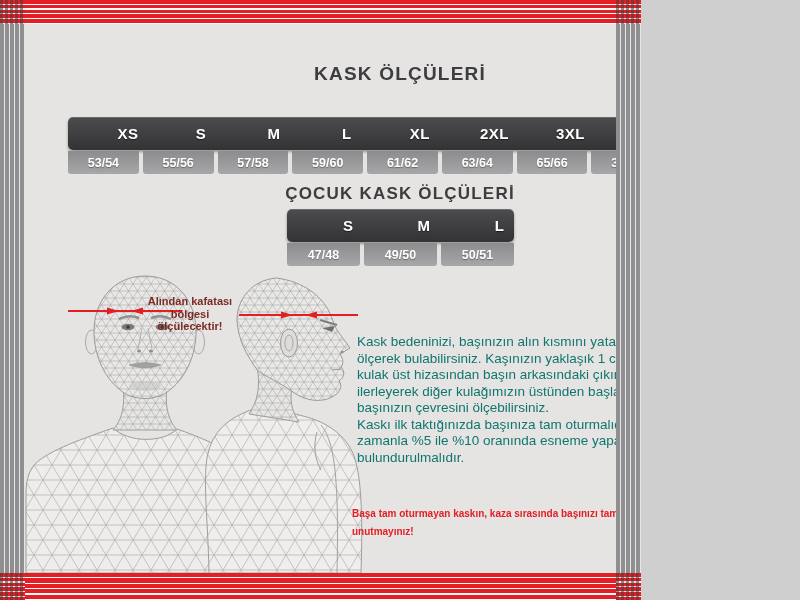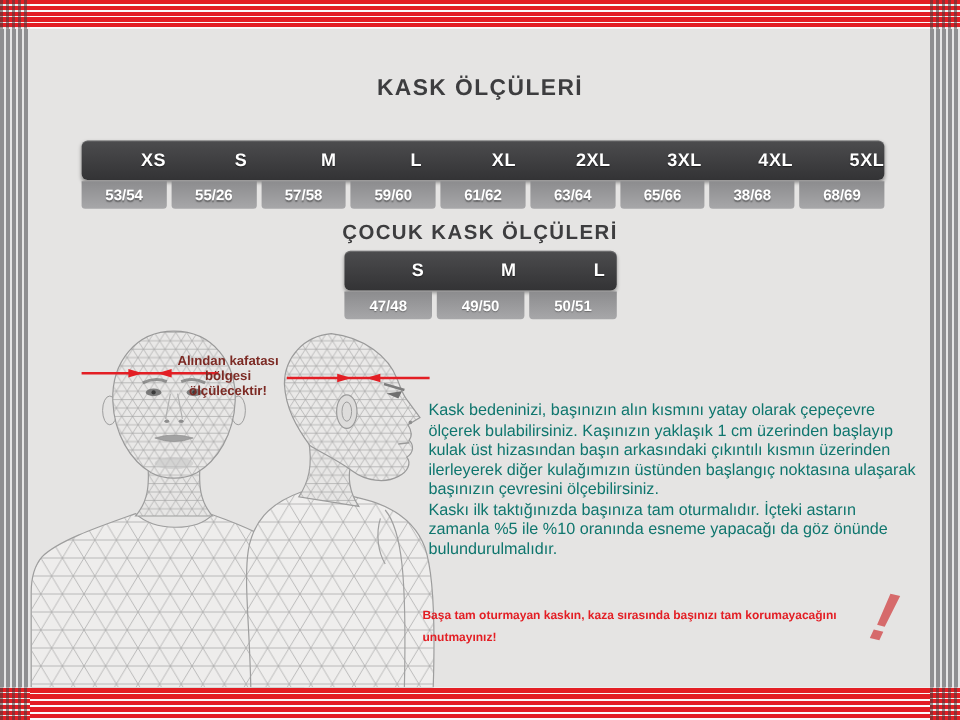--- a/index.html
+++ b/index.html
@@ -1,17 +1,17 @@
 <!DOCTYPE html>
 <html><head>
 <meta charset="utf-8">
 <style>
   html,body{margin:0;padding:0;background:#cfcfcf;}
   .canvas{
-    position:relative;width:800px;height:600px;overflow:hidden;
+    position:relative;width:641px;height:600px;overflow:hidden;
     background:#e5e4e3;
     font-family:"Liberation Sans","DejaVu Sans",sans-serif;
   }
   
   .stripe-top,.stripe-bottom{position:absolute;left:0;width:800px;z-index:3;}
   .stripe-top{top:0;height:24px;
     background:repeating-linear-gradient(180deg,#e31e24 0 3.6px,#fbfbfb 3.6px 4.8px);}
   .stripe-bottom{bottom:0;height:27px;
     background:repeating-linear-gradient(180deg,#e31e24 0 4.1px,#fbfbfb 4.1px 5.4px);}
   .stripe-left,.stripe-right{position:absolute;top:24px;bottom:27px;width:25px;z-index:3;
@@ -84,21 +84,21 @@
       <div class="th">M</div>
       <div class="th">L</div>
       <div class="th">XL</div>
       <div class="th">2XL</div>
       <div class="th">3XL</div>
       <div class="th">4XL</div>
       <div class="th">5XL</div>
     </div>
     <div class="trow">
       <div class="td">53/54</div>
-      <div class="td">55/26</div>
+      <div class="td">55/56</div>
       <div class="td">57/58</div>
       <div class="td">59/60</div>
       <div class="td">61/62</div>
       <div class="td">63/64</div>
       <div class="td">65/66</div>
       <div class="td">38/68</div>
       <div class="td">68/69</div>
     </div>
   </div>
 

